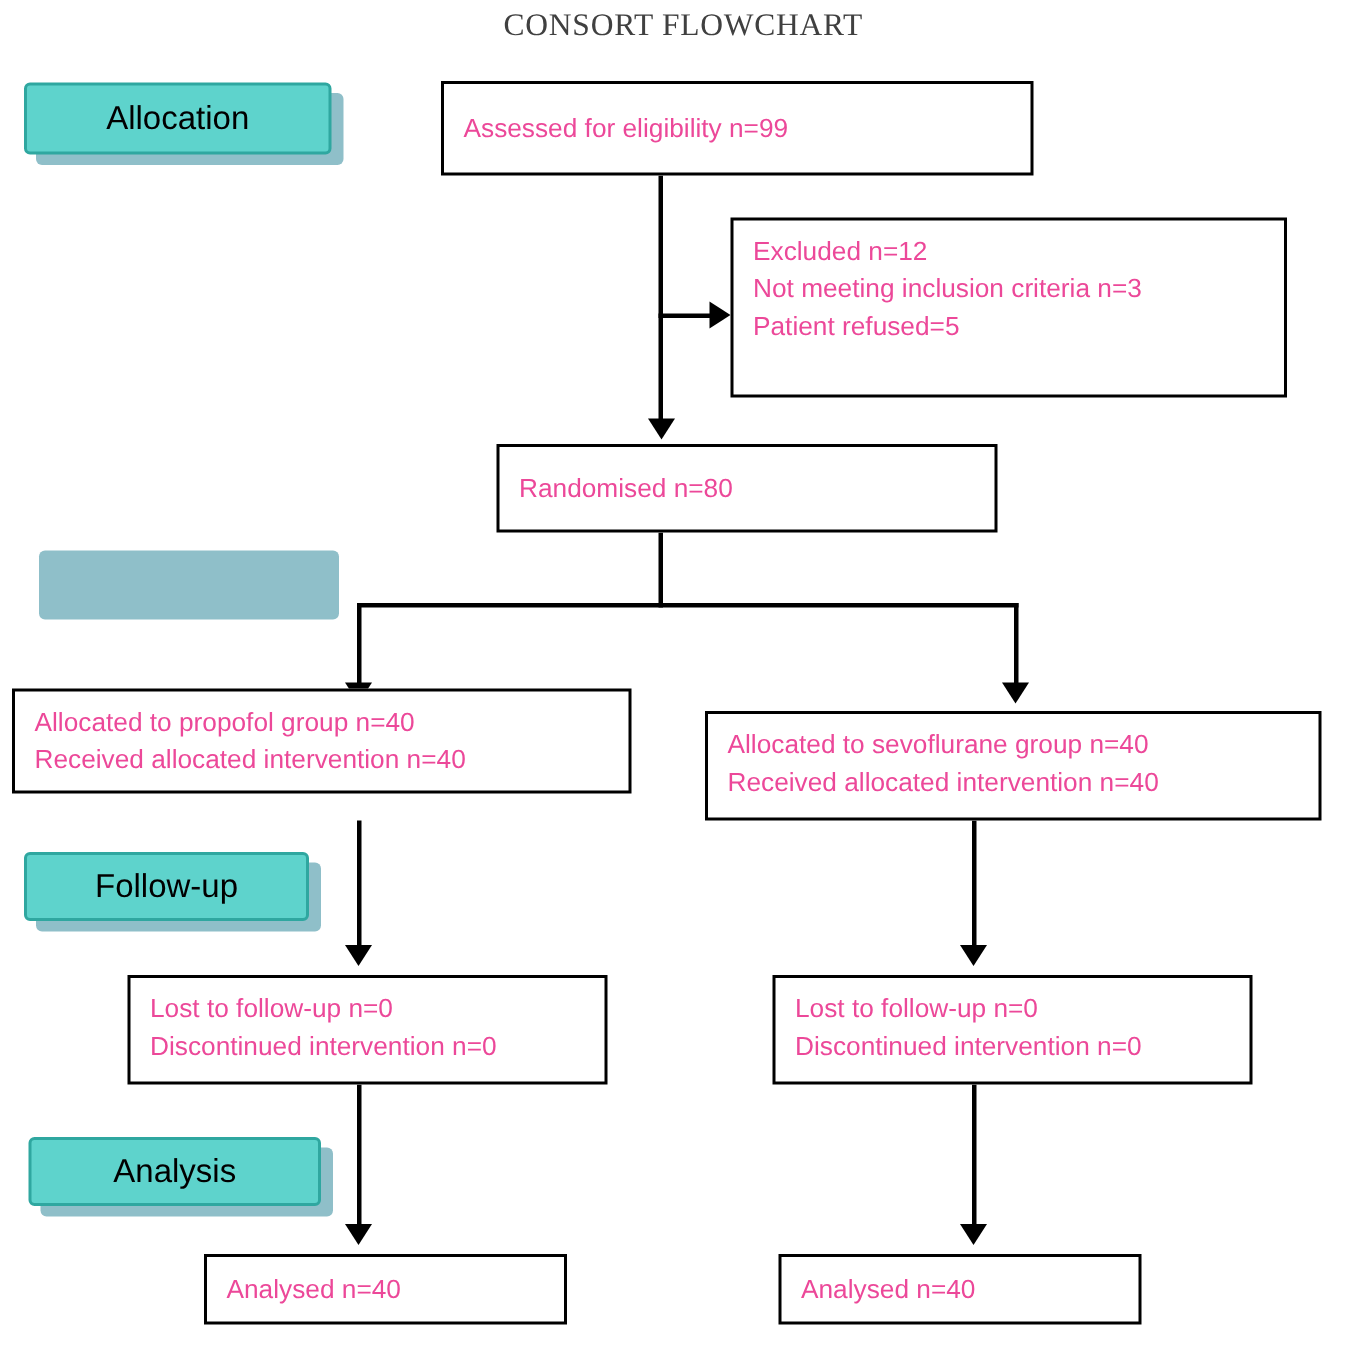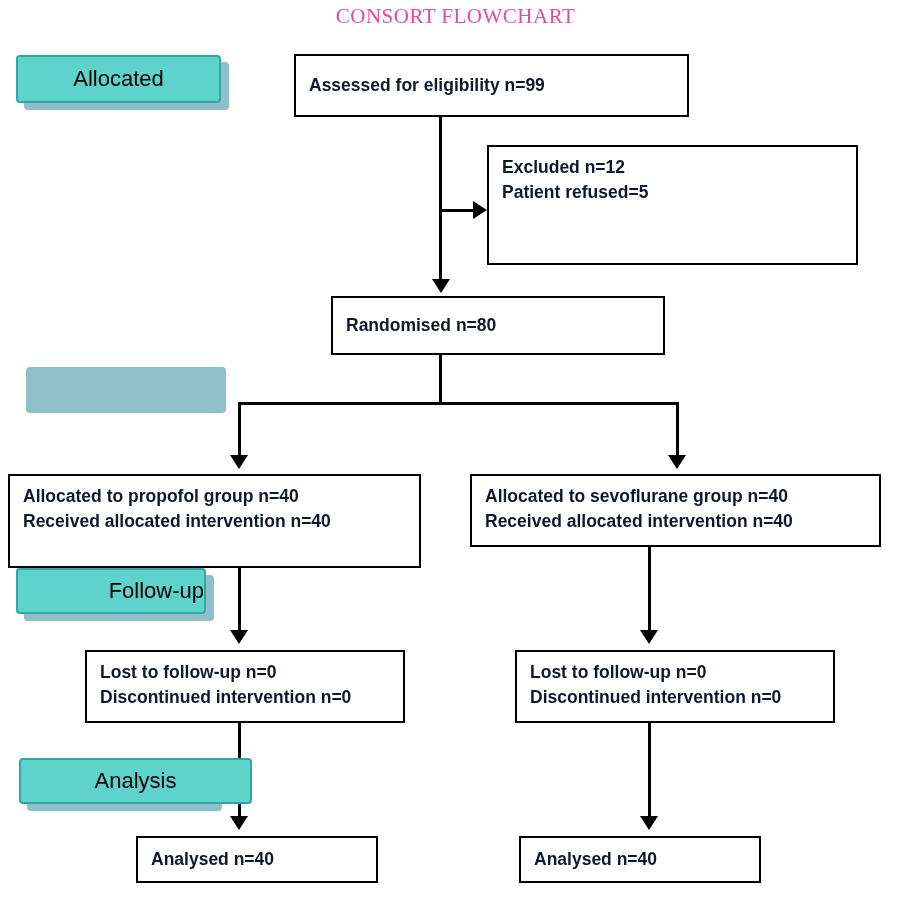--- a/index.html
+++ b/index.html
@@ -17,21 +17,21 @@
   }
   .title {
     position: absolute;
     left: 0;
     top: 4px;
     width: 911px;
     text-align: center;
     font-family: "Liberation Serif", serif;
     font-size: 21px;
     letter-spacing: 0.5px;
-    color: #ec4899;
+    color: #404040;
   }
   
   .stage {
     position: absolute;
     box-sizing: border-box;
     background: #5ed3cc;
     border: 2px solid #2fa7a0;
     border-radius: 4px;
     color: #000000;
     font-size: 22px;
@@ -45,26 +45,25 @@
     background: #8fbfc9;
     border-radius: 4px;
     z-index: 2;
   }
   
   .box {
     position: absolute;
     box-sizing: border-box;
     background: #ffffff;
     border: 2px solid #000000;
-    color: #0f172a;
+    color: #ec4899;
     font-size: 17.5px;
     line-height: 1.42;
     padding: 8px 10px 8px 13px;
     z-index: 3;
-    font-weight: bold;
   }
   .box .line { white-space: nowrap; }
   
   .vline, .hline {
     position: absolute;
     background: #000000;
     z-index: 1;
   }
   .vline { width: 3px; }
   .hline { height: 3px; }
@@ -87,49 +86,50 @@
 </style>
 </head>
 <body>
 
 <div id="page">
 
   <div class="title">CONSORT FLOWCHART</div>
 
   <div class="stage-shadow" style="left:24px; top:62px; width:205px; height:48px;"></div>
   <div class="stage" style="left:16px; top:55px; width:205px; height:48px;">
-    <span>Allocated</span>
+    <span>Allocation</span>
   </div>
 
   <div class="stage-shadow" style="left:26px; top:367px; width:200px; height:46px;"></div>
 
   <div class="stage-shadow" style="left:24px; top:575px; width:190px; height:46px;"></div>
-  <div class="stage" style="left:16px; top:568px; width:190px; height:46px;justify-content:flex-end;">
+  <div class="stage" style="left:16px; top:568px; width:190px; height:46px;">
     <span>Follow-up</span>
   </div>
 
   <div class="stage-shadow" style="left:27px; top:765px; width:195px; height:46px;"></div>
-  <div class="stage" style="left:19px; top:758px; width:233px; height:46px;">
+  <div class="stage" style="left:19px; top:758px; width:195px; height:46px;">
     <span>Analysis</span>
   </div>
 
   <div class="box" style="left:294px; top:54px; width:395px; height:63px; display:flex; align-items:center;">
     <div class="line">Assessed for eligibility n=99</div>
   </div>
 
   <div class="box" style="left:487px; top:145px; width:371px; height:120px;">
     <div class="line">Excluded n=12</div>
+    <div class="line">Not meeting inclusion criteria n=3</div>
     <div class="line">Patient refused=5</div>
   </div>
 
   <div class="box" style="left:331px; top:296px; width:334px; height:59px; display:flex; align-items:center;">
     <div class="line">Randomised n=80</div>
   </div>
 
-  <div class="box" style="left:8px; top:474px; width:413px; height:94px;">
+  <div class="box" style="left:8px; top:459px; width:413px; height:70px;">
     <div class="line">Allocated to propofol group n=40</div>
     <div class="line">Received allocated intervention n=40</div>
   </div>
 
   <div class="box" style="left:470px; top:474px; width:411px; height:73px;">
     <div class="line">Allocated to sevoflurane group n=40</div>
     <div class="line">Received allocated intervention n=40</div>
   </div>
 
   <div class="box" style="left:85px; top:650px; width:320px; height:73px;">

